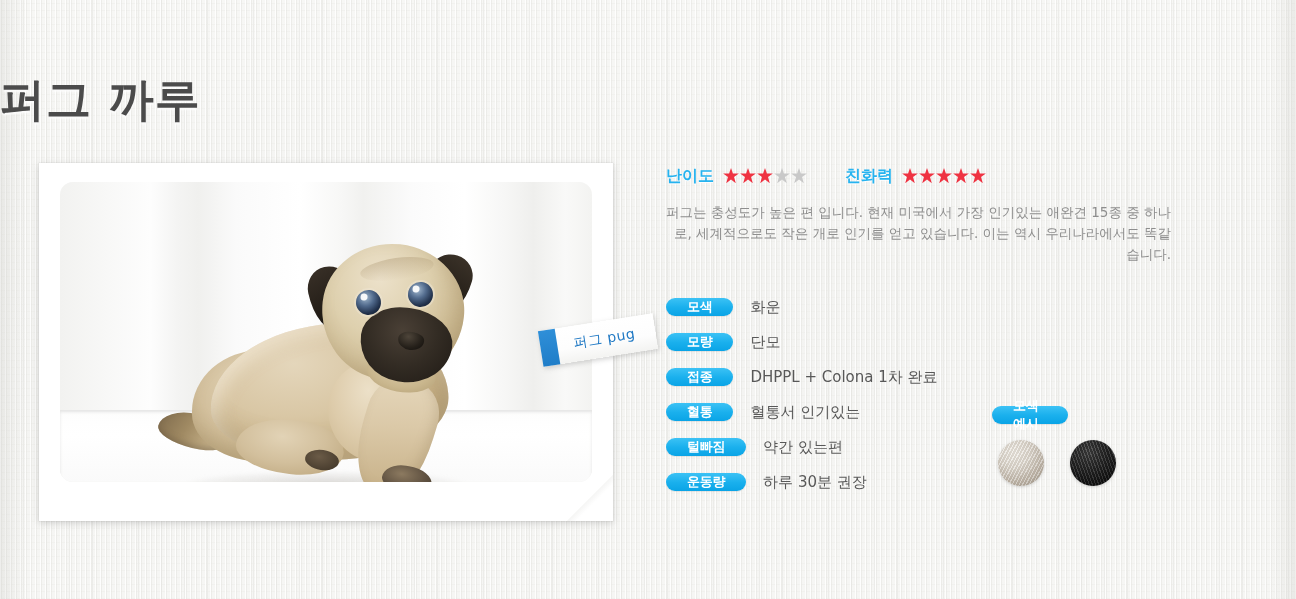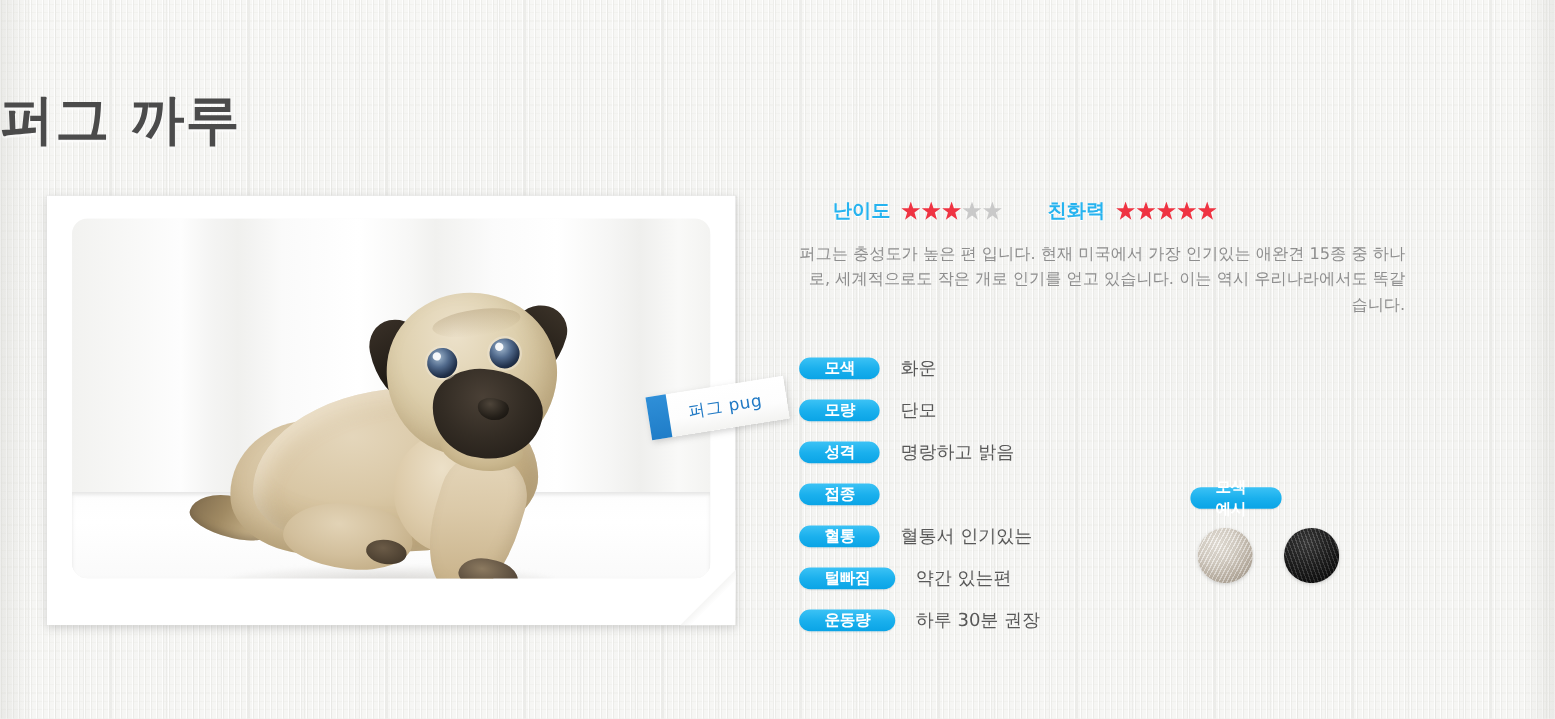--- a/index.html
+++ b/index.html
@@ -312,21 +312,20 @@
     position: absolute;
     left: 666px;
     top: 163px;
     width: 600px;
     z-index: 5;
   }
 
   #ratings {
     display: flex;
     height: 26px;
-    margin-left: 28px;
   }
   .rating-group { display: flex; align-items: center; }
   .rating-label {
     font-size: 16px;
     font-weight: bold;
     color: #26b3ef;
     margin-right: 9px;
     text-shadow: 0 1px 0 rgba(255,255,255,0.9);
   }
   .stars { display: flex; gap: 1px; }
@@ -491,27 +490,24 @@
       <div class="attr-row">
         <span class="pill">모색</span>
         <span class="attr-value">화운</span>
       </div>
 
       <div class="attr-row">
         <span class="pill">모량</span>
         <span class="attr-value">단모</span>
       </div>
 
-      <div class="attr-row">
-        <span class="pill">성격</span>
-        <span class="attr-value">명랑하고 밝음</span>
-      </div>
 
       <div class="attr-row">
         <span class="pill">접종</span>
+        <span class="attr-value">DHPPL + Colona 1차 완료</span>
       </div>
 
       <div class="attr-row">
         <span class="pill">혈통</span>
         <span class="attr-value">혈통서 인기있는</span>
       </div>
 
       <div class="attr-row">
         <span class="pill">털빠짐</span>
         <span class="attr-value">약간 있는편</span>

